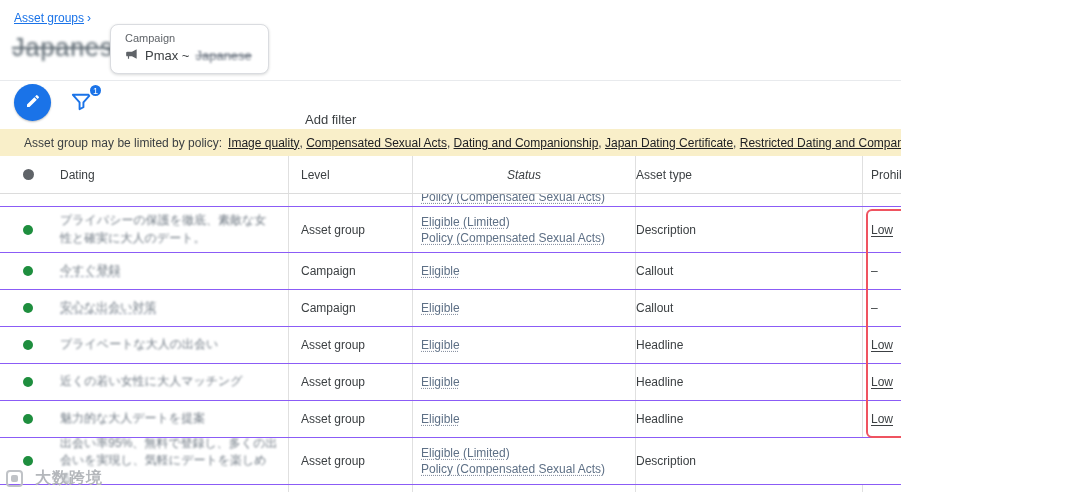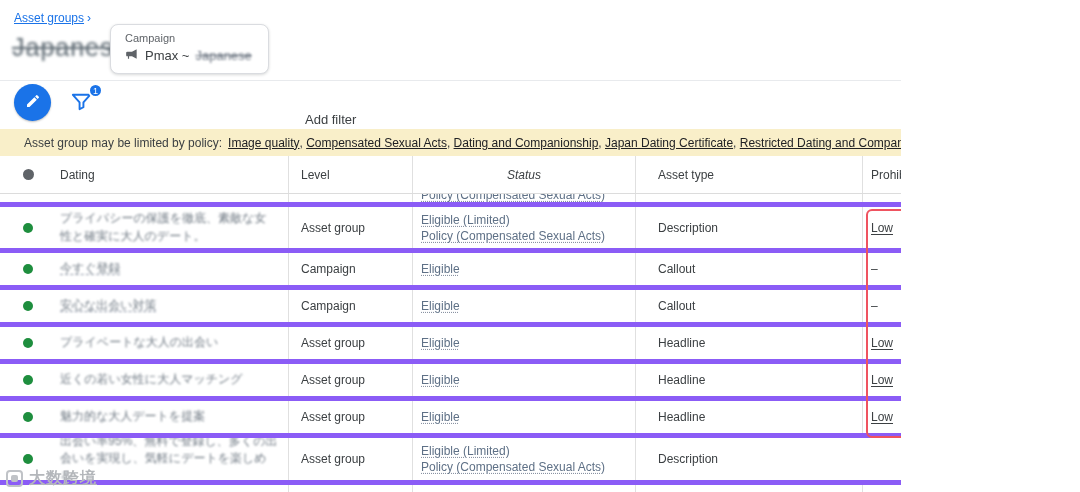--- a/index.html
+++ b/index.html
@@ -37,51 +37,51 @@
   .policy-banner { position:absolute; left:0; top:129px; width:1080px; height:27px; background:#f9efc9;
     display:flex; align-items:center; padding-left:24px; font-size:12px; color:#3c4043;
     white-space:nowrap; overflow:hidden; }
   .pb-prefix { margin-right:6px; }
   .plink-wrap + .plink-wrap::before { content:", "; }
   .plink { color:#202124; text-decoration:underline; cursor:pointer; }
 
   
   .table { position:absolute; left:0; top:156px; width:1080px; }
   .trow { display:grid; grid-template-columns:56px 232px 124px 223px 227px 218px;
-    border-bottom:5px solid #8b5cf6; }
+    border-bottom:1px solid #8b5cf6; }
   .td { height:100%; display:flex; align-items:center; overflow:hidden; font-size:12px; color:#3c4043; }
   .bl { border-left:1px solid #e0e0e0; }
   .thead { height:38px; color:#5f6368; font-weight:500; border-bottom:1px solid #dcdcdc; }
   .h46 { height:46px; } .h37 { height:37px; } .h47 { height:47px; }
   .hpart { height:13px; } .hbottom { height:8px; border-bottom:none; }
   .c-dot { justify-content:center; }
   .c-asset { padding:0 10px 0 4px; }
   .c-level { padding:0 12px; }
   .c-status { flex-direction:column; align-items:flex-start; justify-content:center; gap:2px; padding:0 8px; }
-  .c-type { padding:0 22px; }
+  .c-type { padding:0 0; }
   .c-perf { padding:0 8px; }
   .dot { width:10px; height:10px; border-radius:50%; background:#1e8e3e; }
   .hdot { width:11px; height:11px; border-radius:50%; background:#5f6368; }
   .asset-text { filter:blur(1.3px); color:#707a84; line-height:1.45; }
   .u-dash { text-decoration:underline dashed #8a93a3; text-underline-offset:2px; }
   .status-text { color:#5e7086; filter:blur(.7px); line-height:14px;
     text-decoration:underline dotted #8a93a3; text-underline-offset:2px; cursor:help; }
   .status-text:empty { display:none; }
   .perf { color:#3c4043; }
   .perf.u { text-decoration:underline; text-underline-offset:2px; cursor:pointer; }
   .hpart .c-status { overflow:hidden; }
   .hpart .status-text { margin-top:-6px; }
 
   
   .perf-annotation { position:absolute; left:866px; top:209px; width:59px; height:229px;
     border:2px solid #ef5360; border-radius:6px; pointer-events:none; z-index:5; }
 
   
-  .watermark { position:absolute; left:6px; bottom:3px; display:flex; align-items:center; gap:6px;
-    color:#b4b7bb; z-index:6;text-decoration:underline; }
+  .watermark { position:absolute; left:6px; bottom:3px; display:flex; align-items:center; gap:12px;
+    color:#b4b7bb; z-index:6; }
   .wm-icon { width:17px; height:17px; border:2px solid #c0c3c7; border-radius:4px; position:relative; }
   .wm-icon::after { content:""; position:absolute; left:3px; top:3px; width:7px; height:7px;
     background:#c0c3c7; border-radius:2px; }
   .wm-text { font-size:16px; font-weight:700; letter-spacing:1px; color:#b4b7bb; }
 </style>
 </head>
 <body>
 
 <div class="page">
 

